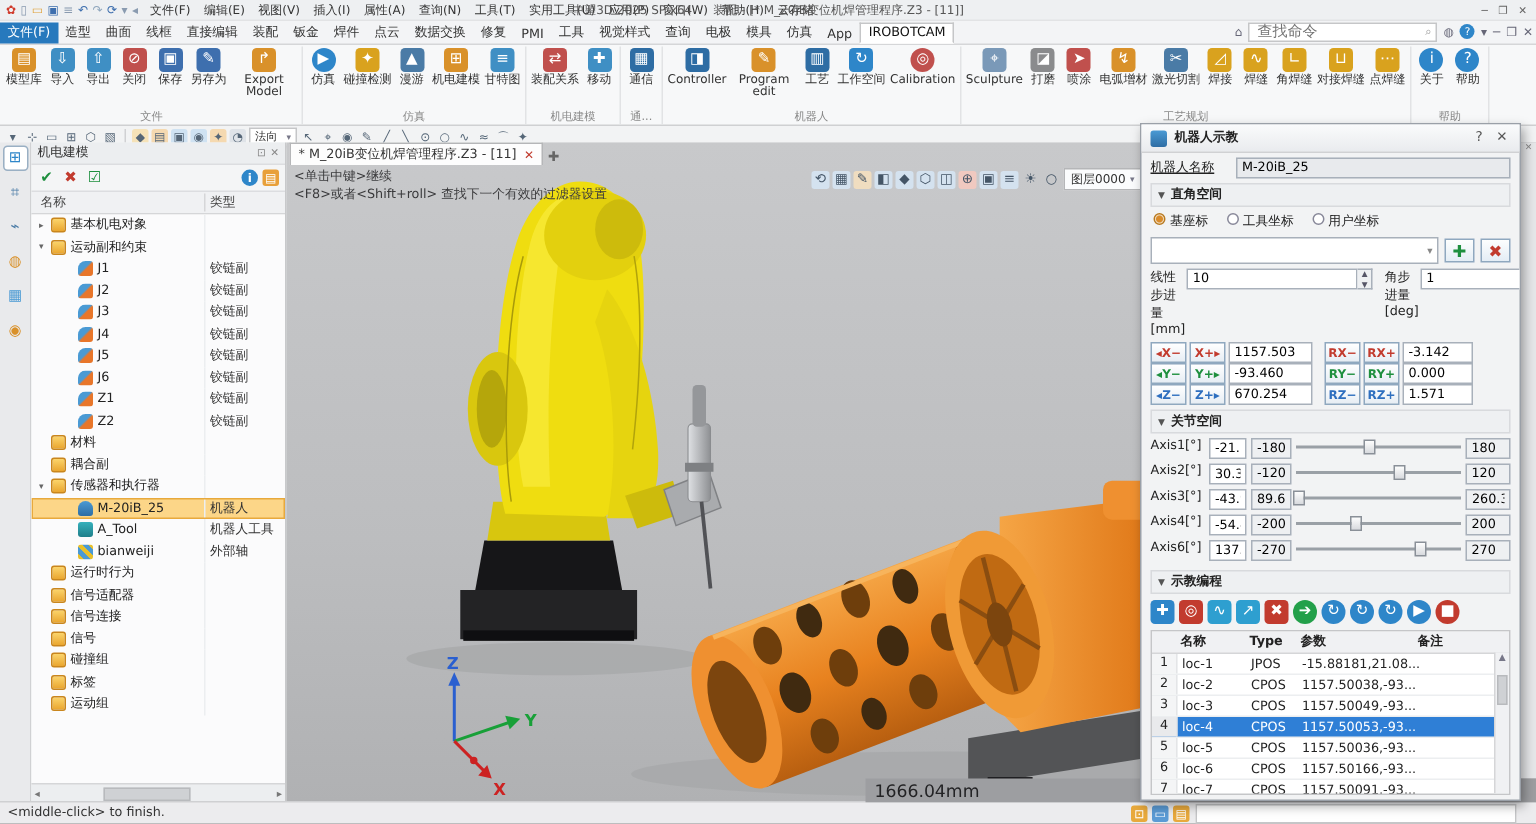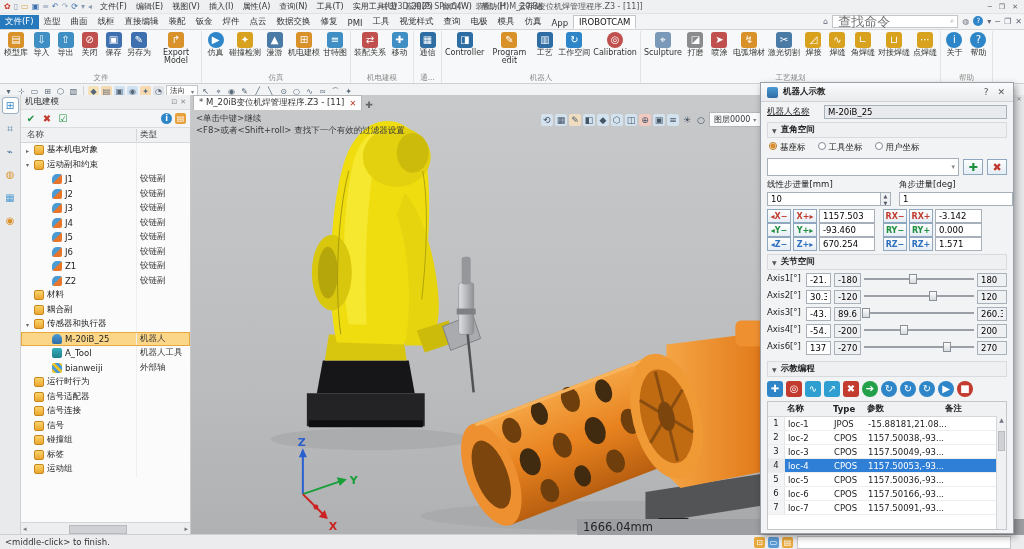--- a/index.html
+++ b/index.html
@@ -13,21 +13,21 @@
   .menu{padding:0 4px;color:#333;}
   .apptitle{position:absolute;left:50%;transform:translateX(-50%);color:#555;white-space:nowrap;display:flex;gap:14px;}
   .winctl{margin-left:auto;display:flex;gap:7px;padding:0 6px;color:#666;font-size:7px;}
   
   .tabrow{height:15px;background:#f3f4f6;display:flex;align-items:flex-end;border-bottom:1px solid #d5d6d8;font-size:8.5px;position:relative;}
   .rtab{padding:1px 5px;color:#333;white-space:nowrap;}
   .rtab[data-state="file"]{background:#2779bd;color:#fff;}
   .rtab[data-state="active"]{background:#fff;border:1px solid #c5c6c8;border-bottom:1px solid #fff;color:#111;}
   .tabright{position:absolute;right:2px;top:0;height:14px;display:flex;align-items:center;gap:4px;}
   .srchbox{display:flex;align-items:center;gap:2px;width:118px;height:11px;background:#fff;border:1px solid #c5c6c8;font-size:7.5px;padding:0 3px;color:#999;}
-  .srchbox input{border:none;outline:none;flex:1;font-size:13px;min-width:0;background:transparent;}
+  .srchbox input{border:none;outline:none;flex:1;font-size:10px;min-width:0;background:transparent;}
   .miniico{font-size:8px;color:#667;}
   .helpchip{width:10px;height:10px;border-radius:50%;background:#2e86c9;color:#fff;font-size:7px;text-align:center;line-height:10px;}
   
   .ribbon{height:52px;background:#f7f8f9;border-bottom:1px solid #cfd0d2;display:flex;padding:1px 1px 0 1px;}
   .rgroup{display:flex;flex-direction:column;border-right:1px solid #e2e3e5;padding:0 2px;}
   .rbtns{flex:1;display:flex;align-items:flex-start;gap:1px;}
   .rbtn{display:flex;flex-direction:column;align-items:center;min-width:21px;max-width:44px;padding:1px 1px;}
   .ricon{width:16px;height:16px;border-radius:3px;background:#8aa;color:#fff;font-size:10px;line-height:16px;text-align:center;margin-bottom:1px;}
   .ricon[data-shape="round"]{border-radius:50%;}
   .rlabel{font-size:8px;line-height:1.05;text-align:center;color:#333;}
@@ -97,21 +97,21 @@
   .sec{height:14px;flex:none;background:#eef0f2;border:1px solid #d8dadd;display:flex;align-items:center;gap:4px;padding:0 4px;color:#222;font-weight:bold;}
   .sec .car{font-size:6px;color:#555;}
   .radios{display:flex;gap:12px;align-items:center;padding:1px 2px;}
   .radio{display:flex;gap:3px;}
   .rdot{width:8px;height:8px;border:1px solid #889;border-radius:50%;background:#fff;box-sizing:border-box;}
   .radio[data-on="1"] .rdot{background:radial-gradient(circle,#d98b2a 0 2px,#fff 3px);border-color:#b87a20;}
   .cmbrow{display:flex;gap:4px;align-items:center;}
   .cmb{flex:1;height:16px;background:#fff;border:1px solid #a8b0ba;display:flex;align-items:center;justify-content:flex-end;padding-right:3px;color:#888;font-size:7px;}
   .sqbtn{width:20px;height:16px;border:1px solid #8fa8bf;background:linear-gradient(#fdfefe,#e4edf5);text-align:center;line-height:15px;font-size:11px;font-weight:bold;box-sizing:border-box;}
   .steps{display:flex;gap:8px;}
-  .stepcol{flex:1;display:flex;flex-direction:column;gap:1px;}
+  .stepcol{flex:1;display:flex;flex-direction:row;gap:1px;}
   .spin{display:flex;height:14px;}
   .spin .txt{flex:1;height:14px;}
   .updown{width:9px;display:flex;flex-direction:column;border:1px solid #a8b0ba;border-left:none;font-size:5px;line-height:7px;text-align:center;color:#556;background:#eef0f2;}
   .jogrow{display:flex;gap:2px;align-items:center;}
   .jbtn{width:24px;height:14px;border:1px solid #8fa8bf;background:linear-gradient(#fff,#e6edf4);font-size:8px;font-weight:bold;text-align:center;line-height:13px;box-sizing:border-box;}
   .jval{width:56px;}
   .jvalr{width:47px;}
   .jgap{width:4px;}
   .axisrow{display:flex;align-items:flex-start;gap:3px;height:17px;flex:none;}
   .alabel{width:36px;color:#222;}

